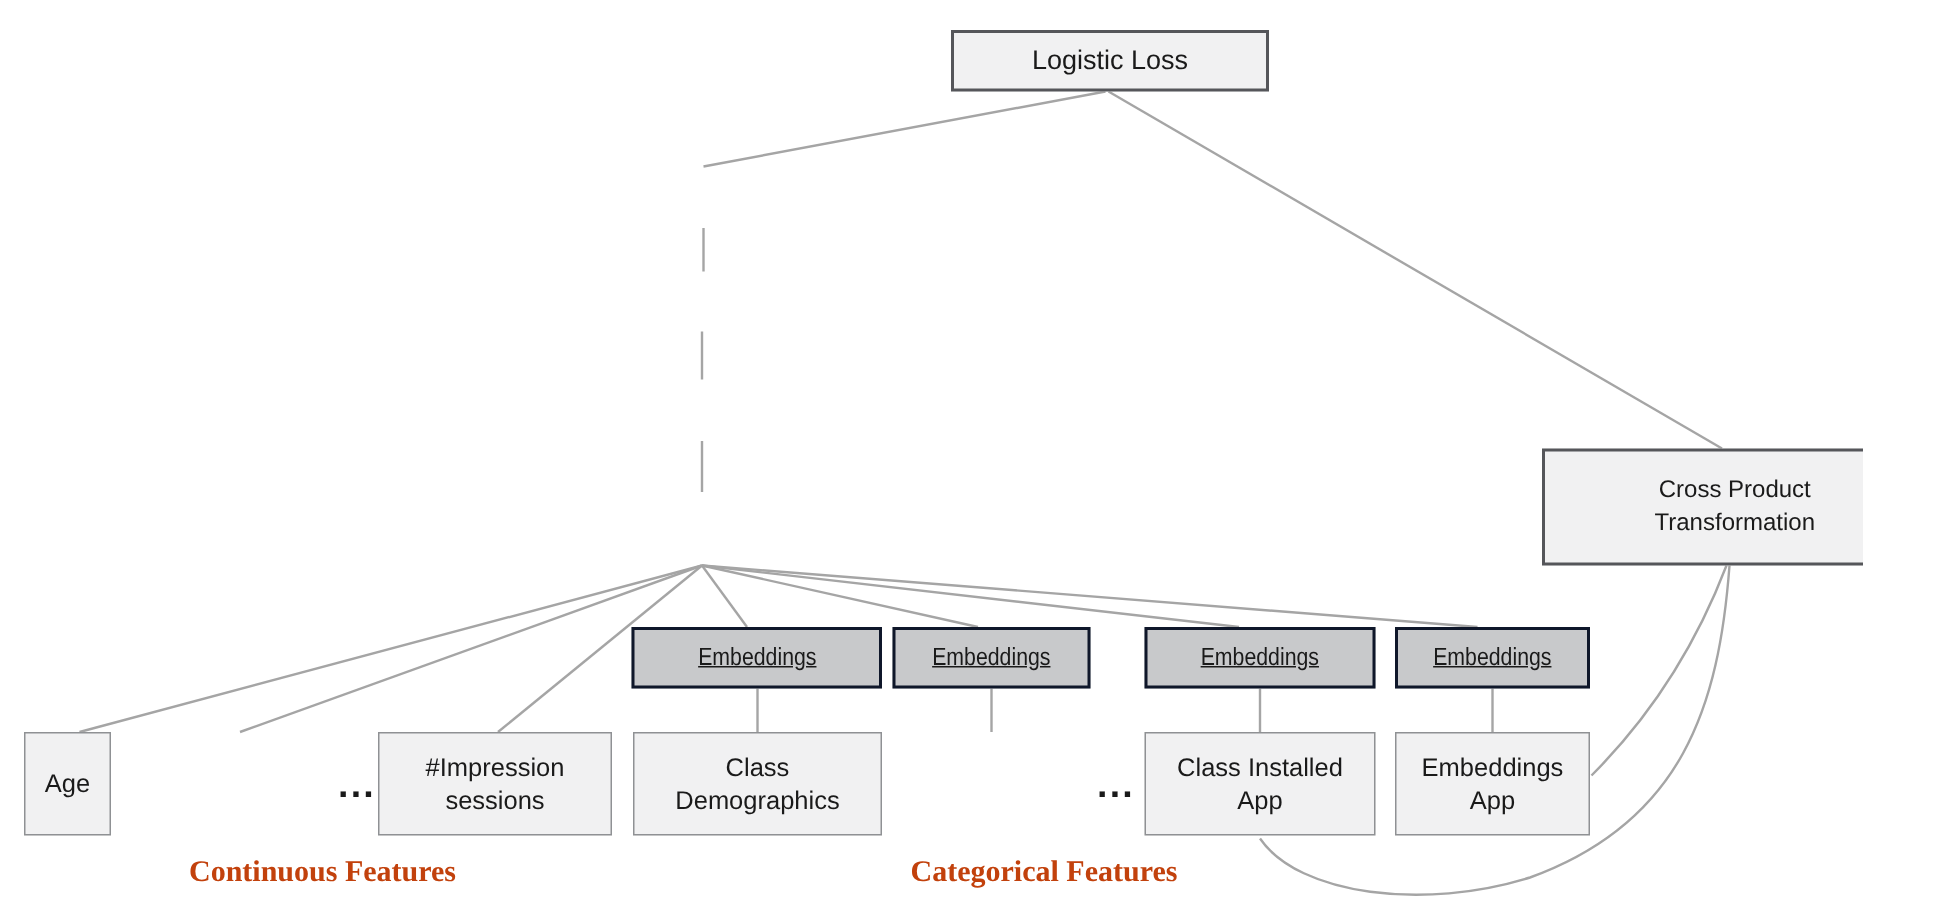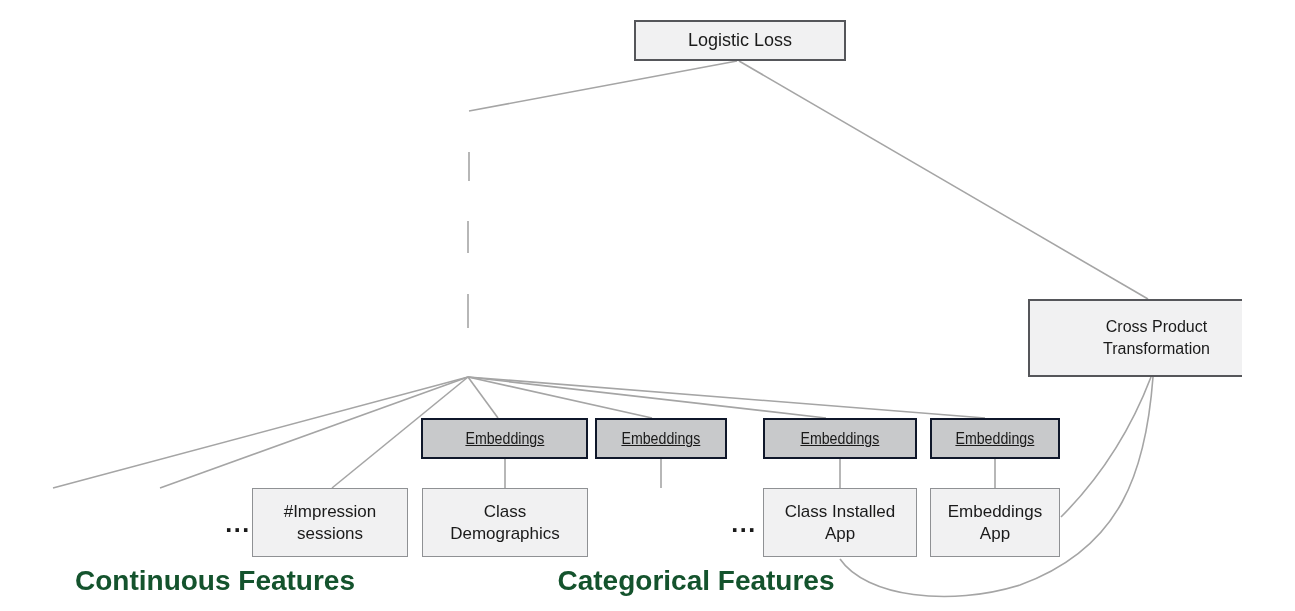--- a/index.html
+++ b/index.html
@@ -21,22 +21,22 @@
   }
   .cpt{font-size:16px;line-height:1.35;text-align:center;}
   .feature{border:1.5px solid #8f9194;font-size:17px;}
   .embed{background:#c8c9cb;border:2px solid #0f172a;text-decoration:underline;}
   .cond{display:inline-block;transform:scaleX(0.86);transform-origin:center;font-size:16.5px;}
   .ellipsis{
     position:absolute;font-weight:bold;font-size:25px;letter-spacing:1.5px;
     display:flex;align-items:center;justify-content:center;
   }
   .group-label{
-    position:absolute;font-weight:bold;font-size:28px;color:#14532d;
-    display:flex;align-items:center;justify-content:center;white-space:nowrap;
+    position:absolute;font-weight:bold;font-size:20px;color:#c2410c;
+    display:flex;align-items:center;justify-content:center;white-space:nowrap;font-family:Liberation Serif, serif;
   }
 </style>
 </head>
 <body>
 
 <div class="canvas">
 
   <svg class="wires" viewBox="0 0 1295 611" xmlns="http://www.w3.org/2000/svg">
     <g stroke="#a5a5a5" stroke-width="1.6" fill="none">
 
@@ -80,20 +80,21 @@
   <div class="node embed" style="left:595px;top:418px;width:132px;height:41px">
     <span class="cond">Embeddings</span>
   </div>
   <div class="node embed" style="left:763px;top:418px;width:154px;height:41px">
     <span class="cond">Embeddings</span>
   </div>
   <div class="node embed" style="left:930px;top:418px;width:130px;height:41px">
     <span class="cond">Embeddings</span>
   </div>
 
+  <div class="node feature" style="left:16px;top:488px;width:58px;height:69px">Age</div>
 
 
   <div class="ellipsis" style="left:222px;top:502px;width:32px;height:42px">...</div>
 
   <div class="node feature" style="left:252px;top:488px;width:156px;height:69px">#Impression
 sessions</div>
 
   <div class="node feature" style="left:422px;top:488px;width:166px;height:69px">Class
 Demographics</div>
 

